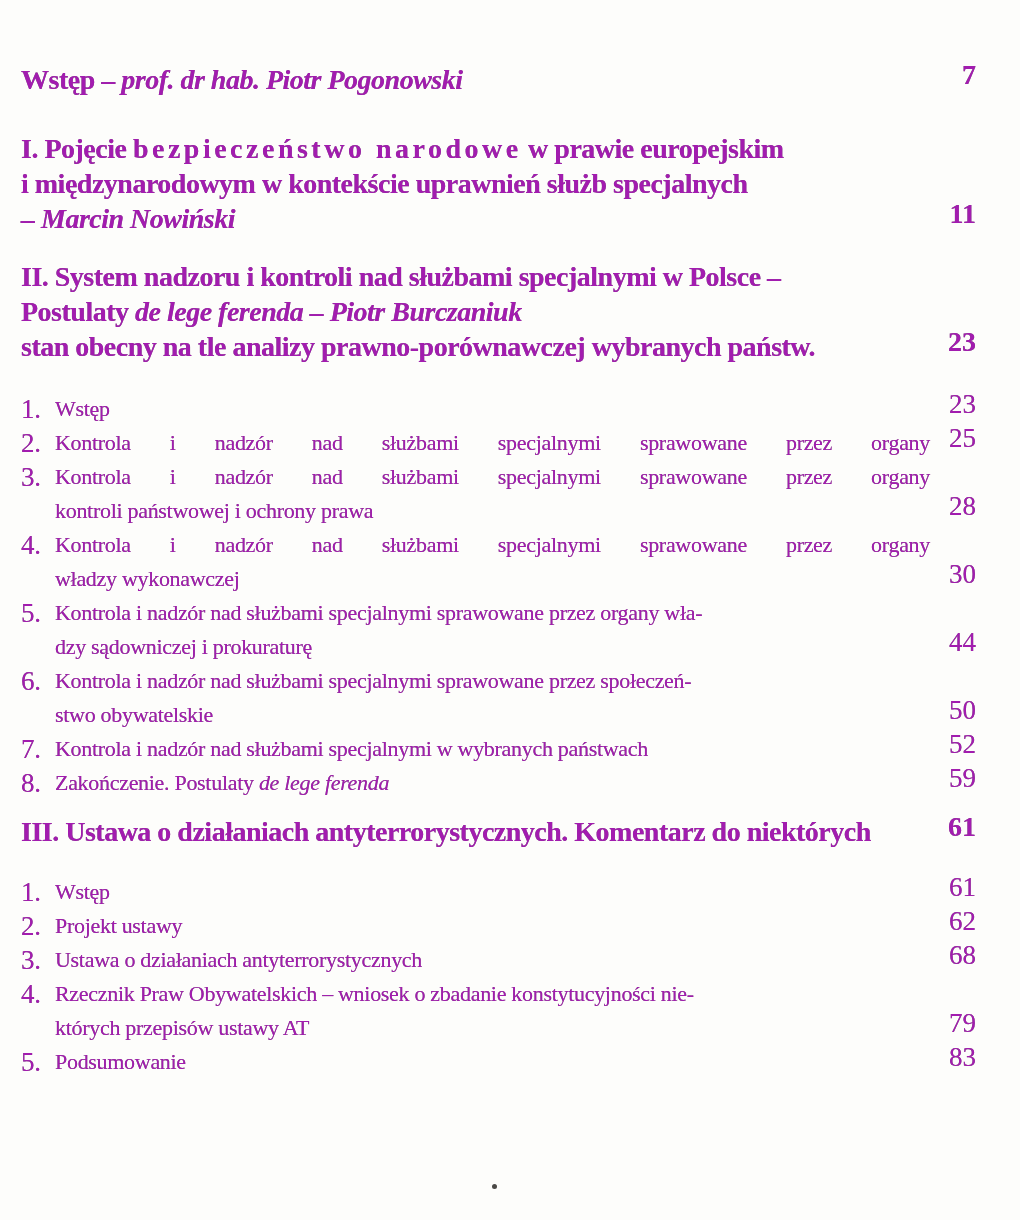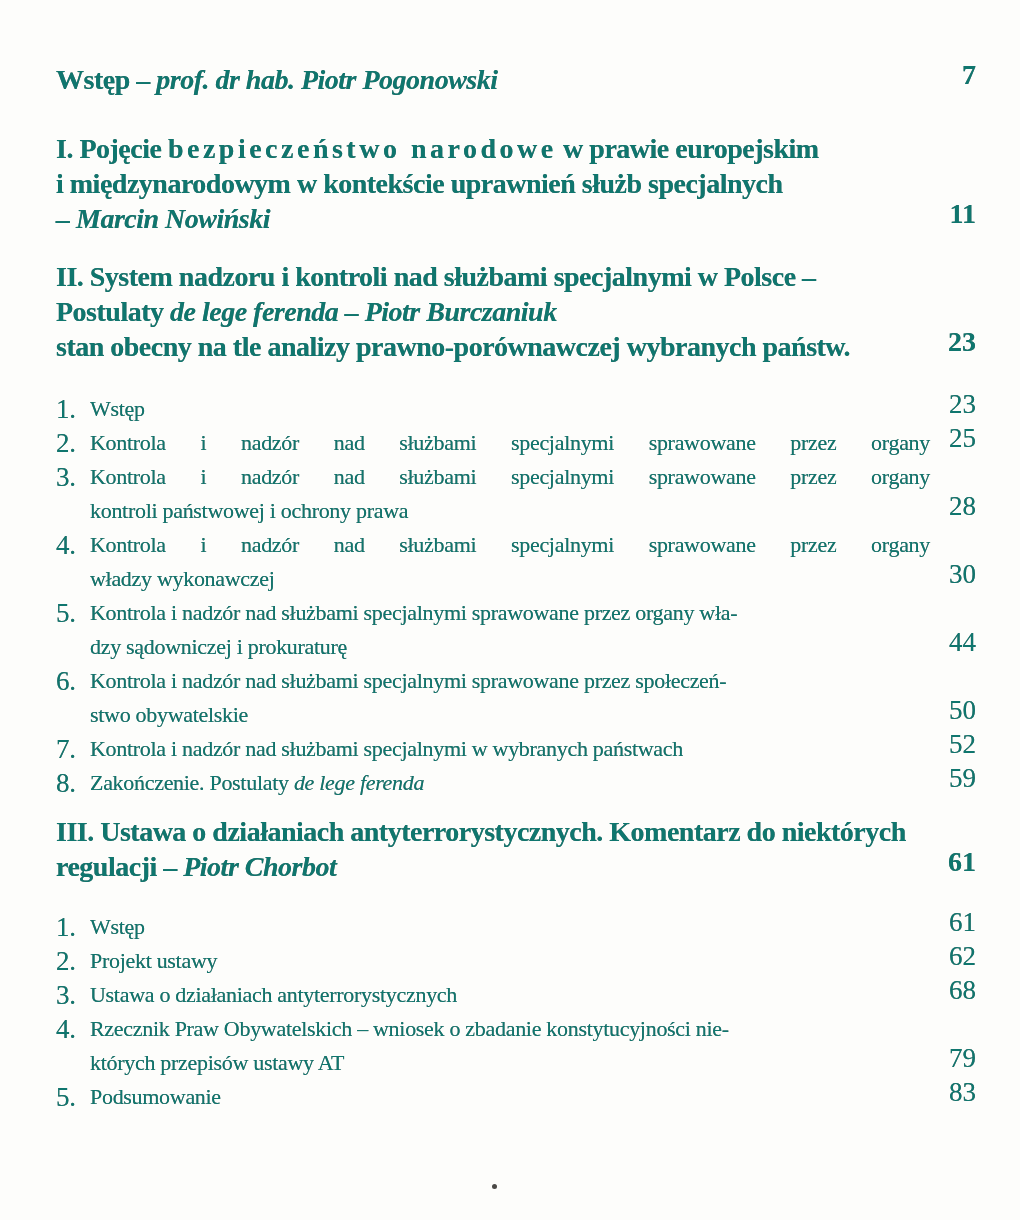--- a/index.html
+++ b/index.html
@@ -2,23 +2,23 @@
 <html><head>
 <meta charset="utf-8">
 <style>
   html, body { margin: 0; padding: 0; background: #ffffff; }
   .page-scan {
     position: relative;
     width: 1020px;
     height: 1220px;
     box-sizing: border-box;
     background: #fdfdfb;
-    color: #0f766e;
+    color: #a21caf;
     font-family: "Liberation Serif", "DejaVu Serif", serif;
-    padding: 62px 44px 0 56px;
+    padding: 62px 44px 0 21px;
     overflow: hidden;
     text-shadow: 0 0 0.6px rgba(20,18,16,0.55);
   }
   .entry { display: flex; align-items: flex-start; }
   .entry .num {
     flex: 0 0 34px; width: 34px;
     font-size: 27px; line-height: 34px; letter-spacing: -0.3px;
   }
   .entry .text { flex: 1 1 auto; min-width: 0; }
   .entry .pageno {
@@ -150,21 +150,20 @@
     <div class="num">8.</div>
     <div class="text">
       <div class="line"><span>Zakończenie. Postulaty </span><span class="i">de lege ferenda</span></div>
     </div>
     <div class="pageno">59</div>
   </div>
 
   <div class="entry heading mt-d">
     <div class="text">
       <div class="line"><span class="b">III. Ustawa o działaniach antyterrorystycznych. Komentarz do niektórych</span></div>
-      <div class="line"><span class="b">regulacji – </span><span class="bi">Piotr Chorbot</span></div>
     </div>
     <div class="pageno pg-b">61</div>
   </div>
 
   <div class="entry item mt-e">
     <div class="num">1.</div>
     <div class="text">
       <div class="line"><span>Wstęp</span></div>
     </div>
     <div class="pageno">61</div>

